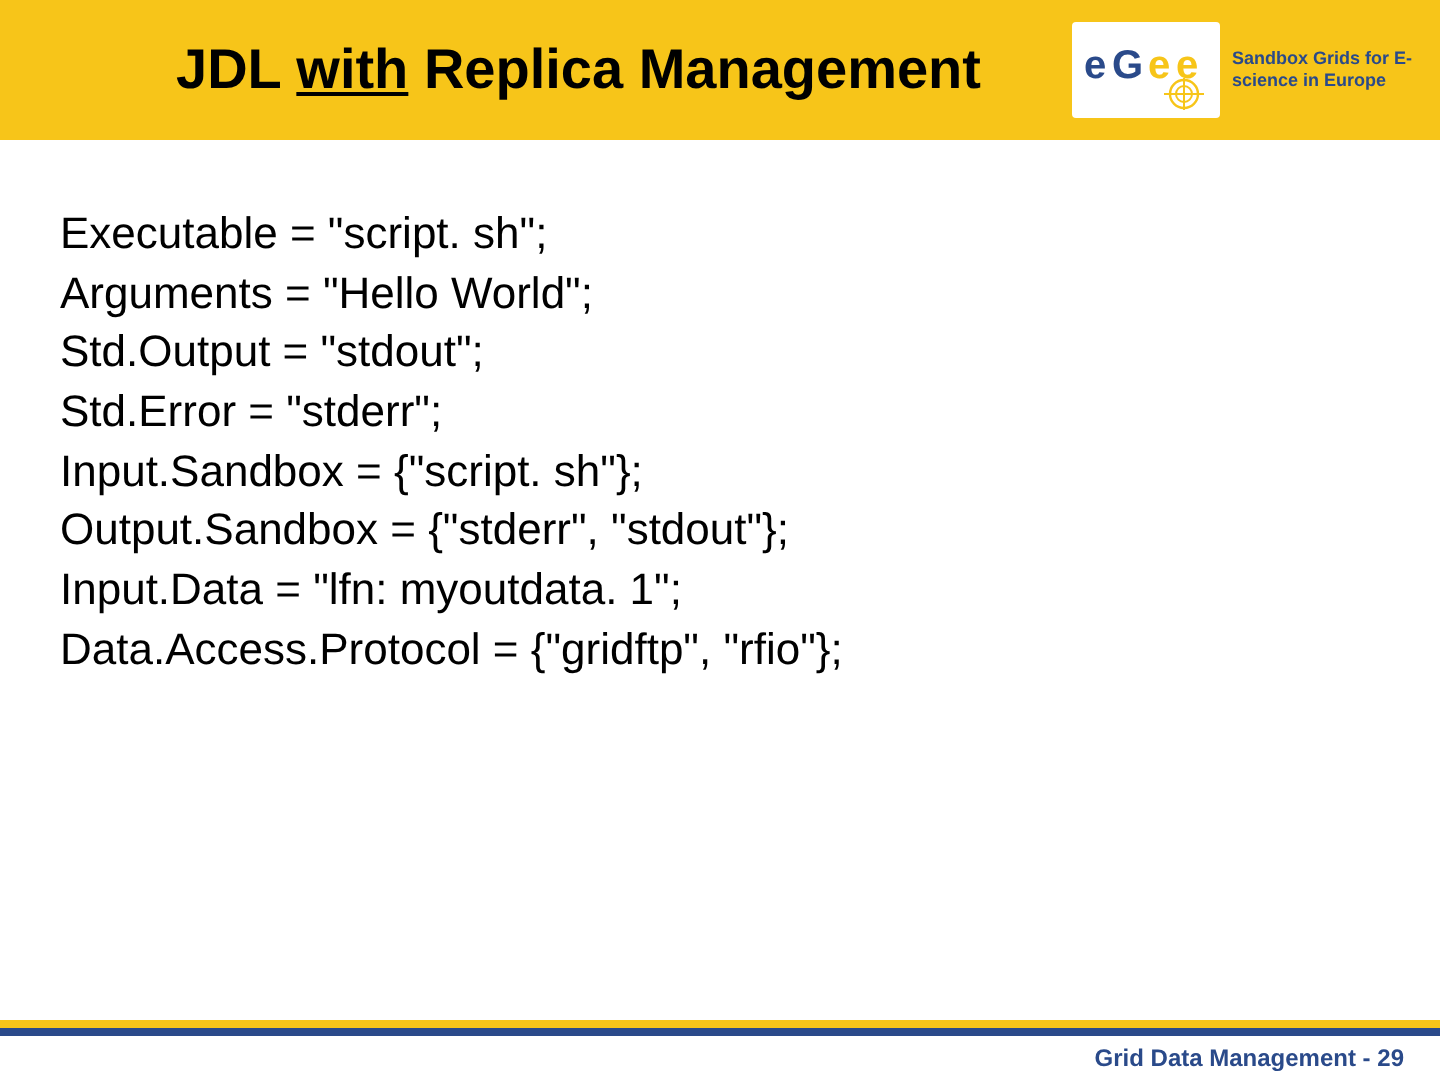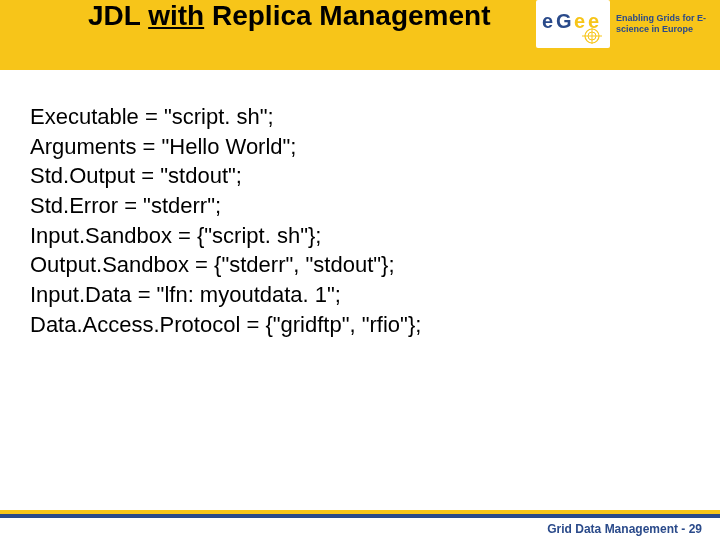--- a/index.html
+++ b/index.html
@@ -9,21 +9,21 @@
     background: #ffffff;
     font-family: Arial, Helvetica, sans-serif;
     position: relative;
     overflow: hidden;
   }
   .header {
     width: 100%;
     height: 70px;
     background: #f7c519;
     display: flex;
-    align-items: flex-start;
+    align-items: center;
     justify-content: space-between;
     padding: 0 12px 0 0;
   }
   .title {
     font-size: 28px;
     font-weight: bold;
     color: #000;
     padding-left: 88px;
   }
   .title .underline {
@@ -97,21 +97,21 @@
         <text x="6" y="28" font-family="Arial" font-size="20" font-weight="bold" fill="#2a4a8a">e</text>
         <text x="20" y="28" font-family="Arial" font-size="20" font-weight="bold" fill="#2a4a8a">G</text>
         <text x="38" y="28" font-family="Arial" font-size="20" font-weight="bold" fill="#f7c519">e</text>
         <text x="52" y="28" font-family="Arial" font-size="20" font-weight="bold" fill="#f7c519">e</text>
         <circle cx="56" cy="36" r="7" fill="none" stroke="#f7c519" stroke-width="1.2"></circle>
         <circle cx="56" cy="36" r="4" fill="none" stroke="#f7c519" stroke-width="1"></circle>
         <line x1="46" y1="36" x2="66" y2="36" stroke="#f7c519" stroke-width="1"></line>
         <line x1="56" y1="28" x2="56" y2="44" stroke="#f7c519" stroke-width="1"></line>
       </svg>
     </div>
-    <div class="tagline">Enabling Grids for E-science in Europe</div>
+    <div class="tagline">Sandbox Grids for E-science in Europe</div>
   </div>
 </div>
 
 <div class="content">
   <div class="code-line">Executable = "script. sh";</div>
   <div class="code-line">Arguments = "Hello World";</div>
   <div class="code-line">Std.Output = "stdout";</div>
   <div class="code-line">Std.Error = "stderr";</div>
   <div class="code-line">Input.Sandbox = {"script. sh"};</div>
   <div class="code-line">Output.Sandbox = {"stderr", "stdout"};</div>

